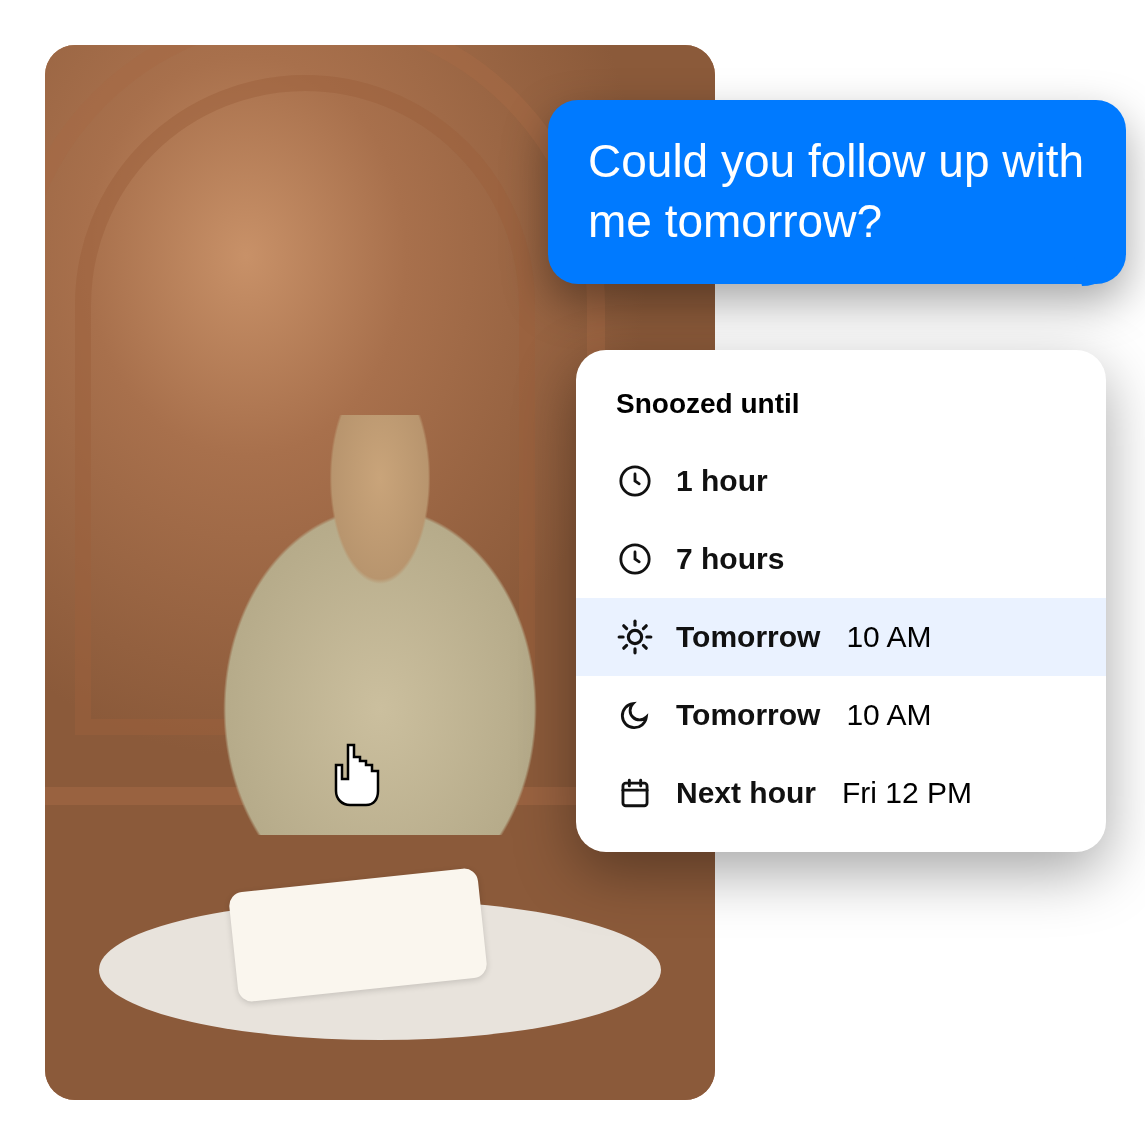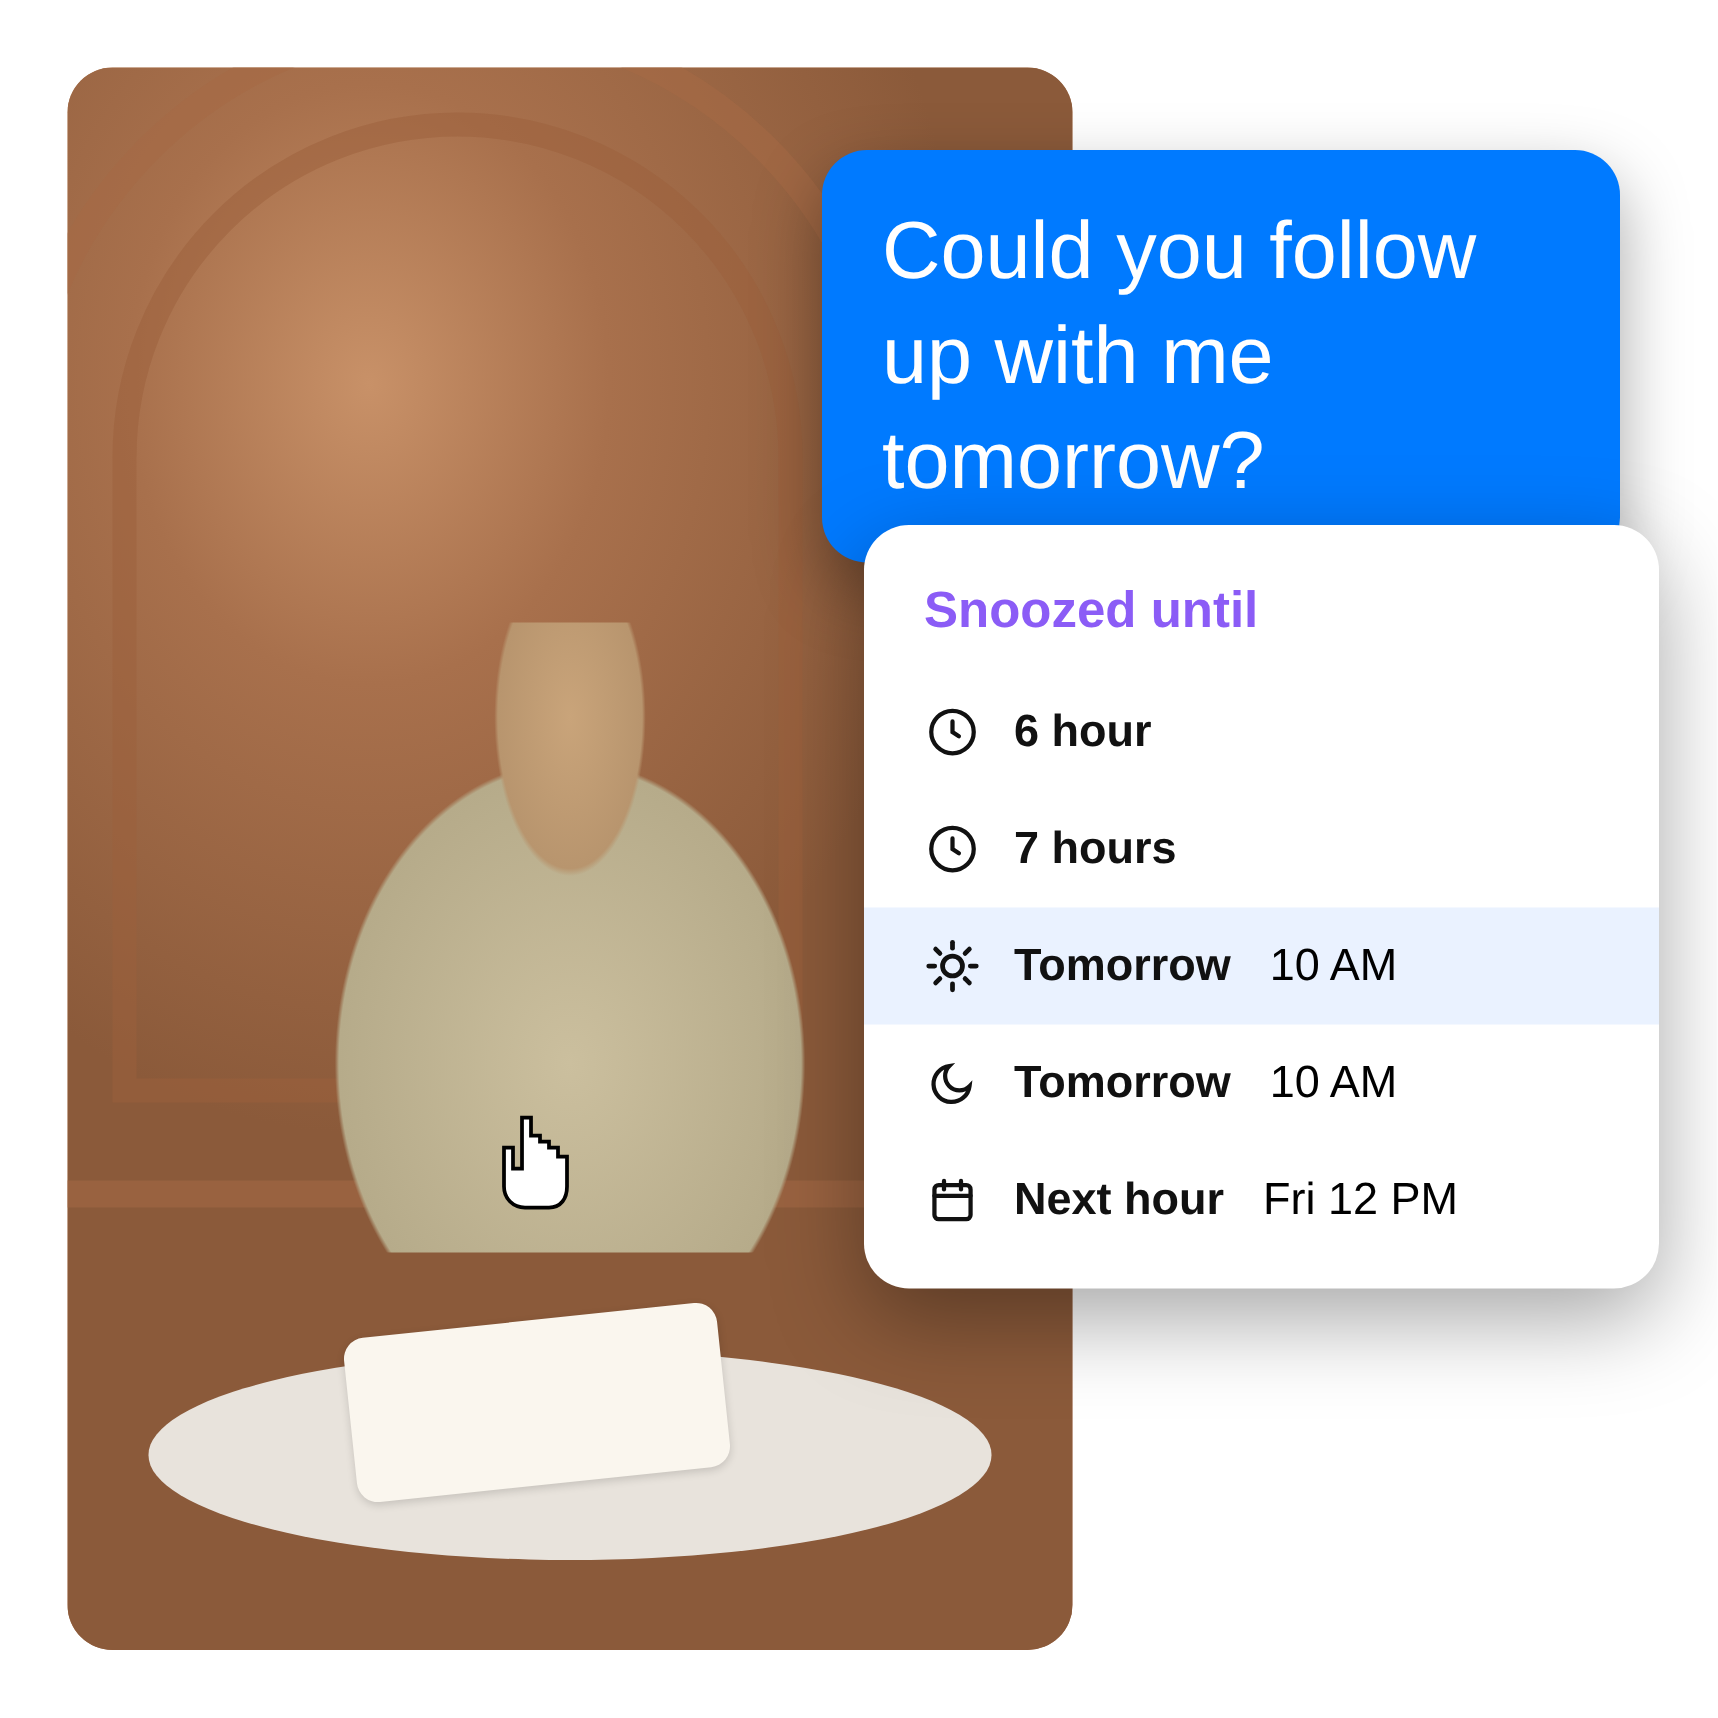--- a/index.html
+++ b/index.html
@@ -68,26 +68,26 @@
     }
     .cursor-pointer {
       position: absolute;
       left: 320px; top: 735px;
       z-index: 5;
     }
     .message-bubble {
       position: absolute;
       left: 548px;
       top: 100px;
-      width: 532px;
+      width: 578px;
       padding: 32px 40px;
       background: #007aff;
       border-radius: 30px;
       color: #fff;
-      font-size: 54px;
+      font-size: 46px;
       font-weight: 500;
       line-height: 1.3;
       box-shadow: 0 18px 45px rgba(0,0,0,0.35);
     }
     .message-bubble::after {
       content: '';
       position: absolute;
       bottom: -2px;
       right: 18px;
       width: 30px;
@@ -101,23 +101,23 @@
       left: 576px;
       top: 350px;
       width: 530px;
       background: #fff;
       border-radius: 30px;
       box-shadow: 0 20px 60px rgba(0,0,0,0.35);
       padding: 38px 0 20px;
       z-index: 10;
     }
     .snooze-title {
-      font-size: 34px;
+      font-size: 28px;
       font-weight: 600;
-      color: #8b5cf6;
+      color: #000000;
       padding: 0 40px 22px;
     }
     .snooze-row {
       display: flex;
       align-items: center;
       gap: 22px;
       padding: 20px 40px;
       font-size: 30px;
       font-weight: 550;
       color: #111;
@@ -170,21 +170,21 @@
 <div class="snooze-panel">
   <div class="snooze-title">Snoozed until</div>
 
   <div class="snooze-row">
     <span class="snooze-icon">
       <svg width="34" height="34" viewBox="0 0 24 24" fill="none" stroke="#111" stroke-width="2" stroke-linecap="round">
         <circle cx="12" cy="12" r="10"></circle>
           <path d="M12 7 L12 12 L15 14"></path>
       </svg>
     </span>
-    <span class="snooze-label">6 hour</span>
+    <span class="snooze-label">1 hour</span>
   </div>
 
   <div class="snooze-row">
     <span class="snooze-icon">
       <svg width="34" height="34" viewBox="0 0 24 24" fill="none" stroke="#111" stroke-width="2" stroke-linecap="round">
         <circle cx="12" cy="12" r="10"></circle>
           <path d="M12 7 L12 12 L15 14"></path>
       </svg>
     </span>
     <span class="snooze-label">7 hours</span>

